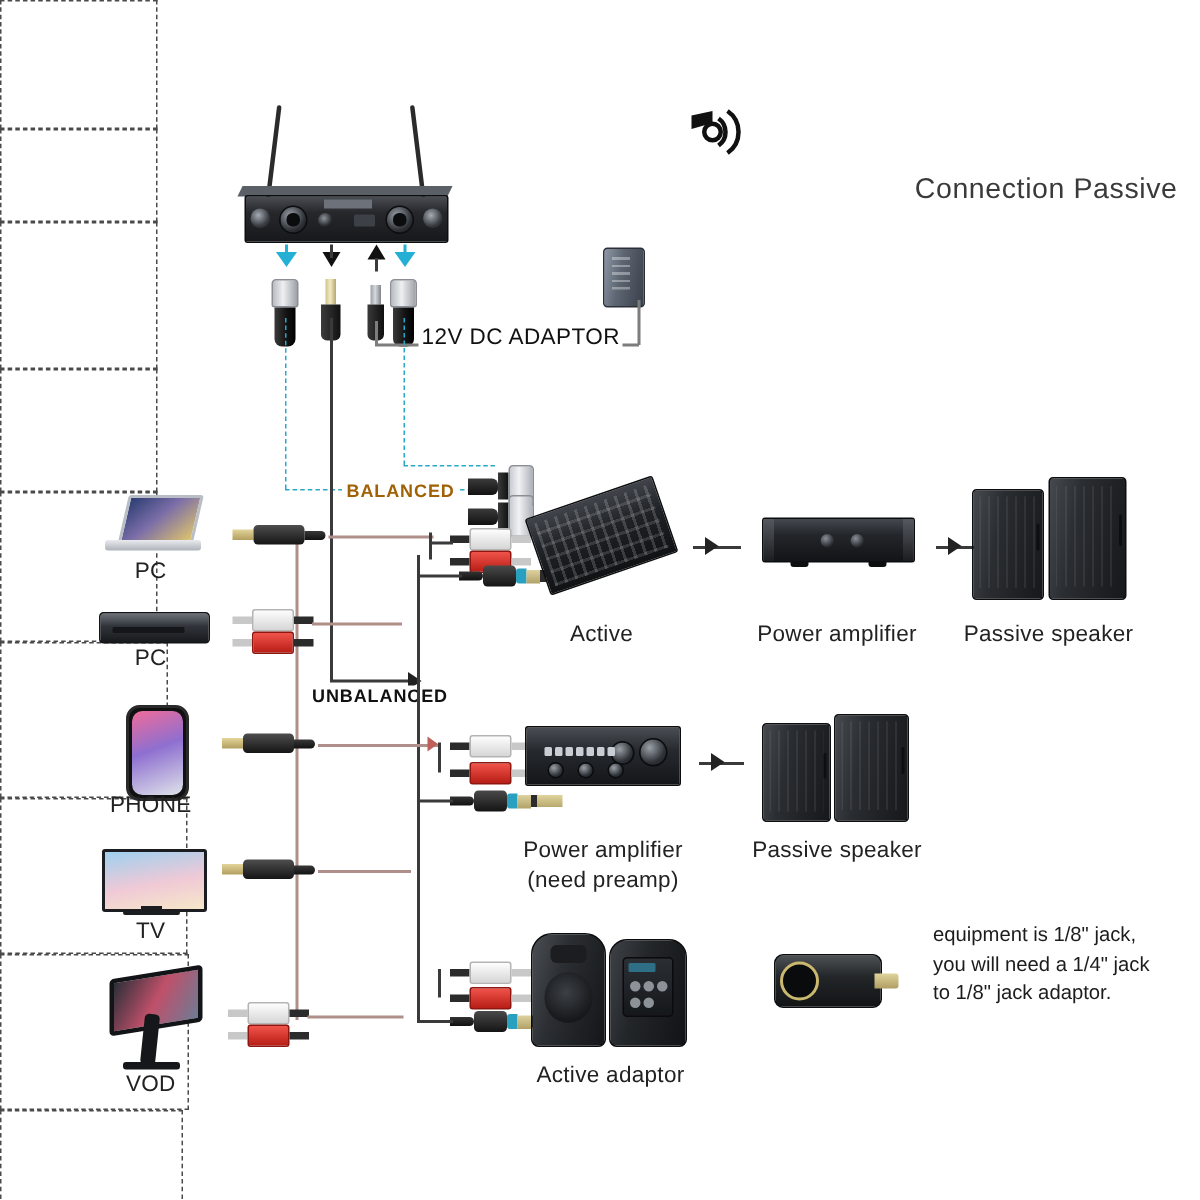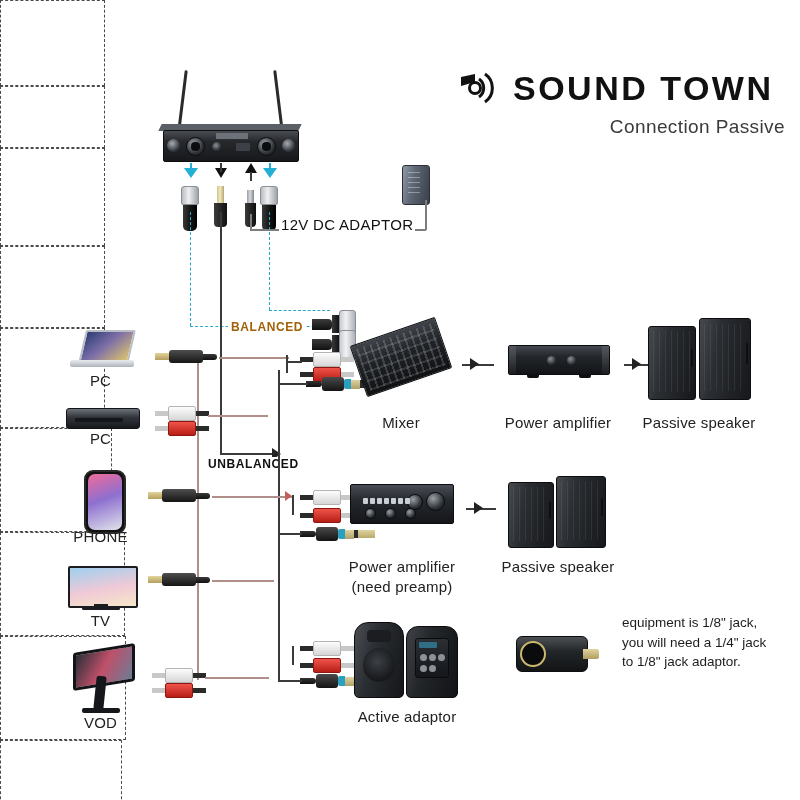--- a/index.html
+++ b/index.html
@@ -150,21 +150,20 @@
 <div class="abs" id="brand">
   <div class="brandrow">
     <svg width="46" height="40" viewBox="0 0 46 40">
       <g fill="none" stroke="#111" stroke-width="3">
         <path d="M30 6 A17 17 0 0 1 30 34"></path>
         <path d="M24 11 A11 11 0 0 1 24 29"></path>
       </g>
       <path d="M6 9 L20 6 L20 14 L6 18 Z" fill="#111"></path>
       <circle cx="20" cy="20" r="5.5" fill="none" stroke="#111" stroke-width="3"></circle>
     </svg>
-    <div class="brandtxt">SOUND TOWN</div>
   </div>
   <div class="subtitle">Connection Passive</div>
 </div>
 
 <div>
   <div class="ant" style="left:181px;top:70px;height:62px;transform:rotate(7deg);"></div>
   <div class="ant" style="left:277px;top:70px;height:62px;transform:rotate(-7deg);"></div>
   <div class="rcvtop" style="left:160px;top:124px;width:140px;height:7px;transform:skewX(-26deg);"></div>
   <div class="rcvbody" style="left:163px;top:130px;width:134px;height:30px;">
     <div class="antmount" style="left:3px;top:8px;width:13px;height:13px;"></div>
@@ -331,21 +330,21 @@
     <div class="slv"></div>
     <div class="ring"></div>
     <div class="tip"></div>
 </div>
 <div class="wire h" style="left:278px;top:383px;width:30px;"></div>
 
 <div class="dash" style="left:345px;top:305px;width:112px;height:104px;"></div>
 <div class="mixer" style="left:356px;top:330px;width:88px;height:52px;">
   <div class="knobs"></div>
 </div>
-<div class="lbl" style="left:345px;top:414px;width:112px;">Mixer</div>
+<div class="lbl" style="left:345px;top:414px;width:112px;">Active</div>
 
 <div class="wire h" style="left:462px;top:364px;width:32px;"></div>
 <div class="arrow right" style="left:470px;top:358px;"></div>
 
 <div class="dash" style="left:495px;top:305px;width:125px;height:104px;"></div>
 <div class="amp" style="left:508px;top:345px;width:100px;height:28px;">
   <div class="ear" style="left:0;"></div>
   <div class="ear" style="right:0;"></div>
   <div class="knb" style="left:38px;top:10px;width:9px;height:9px;"></div>
   <div class="knb" style="left:58px;top:10px;width:9px;height:9px;"></div>

